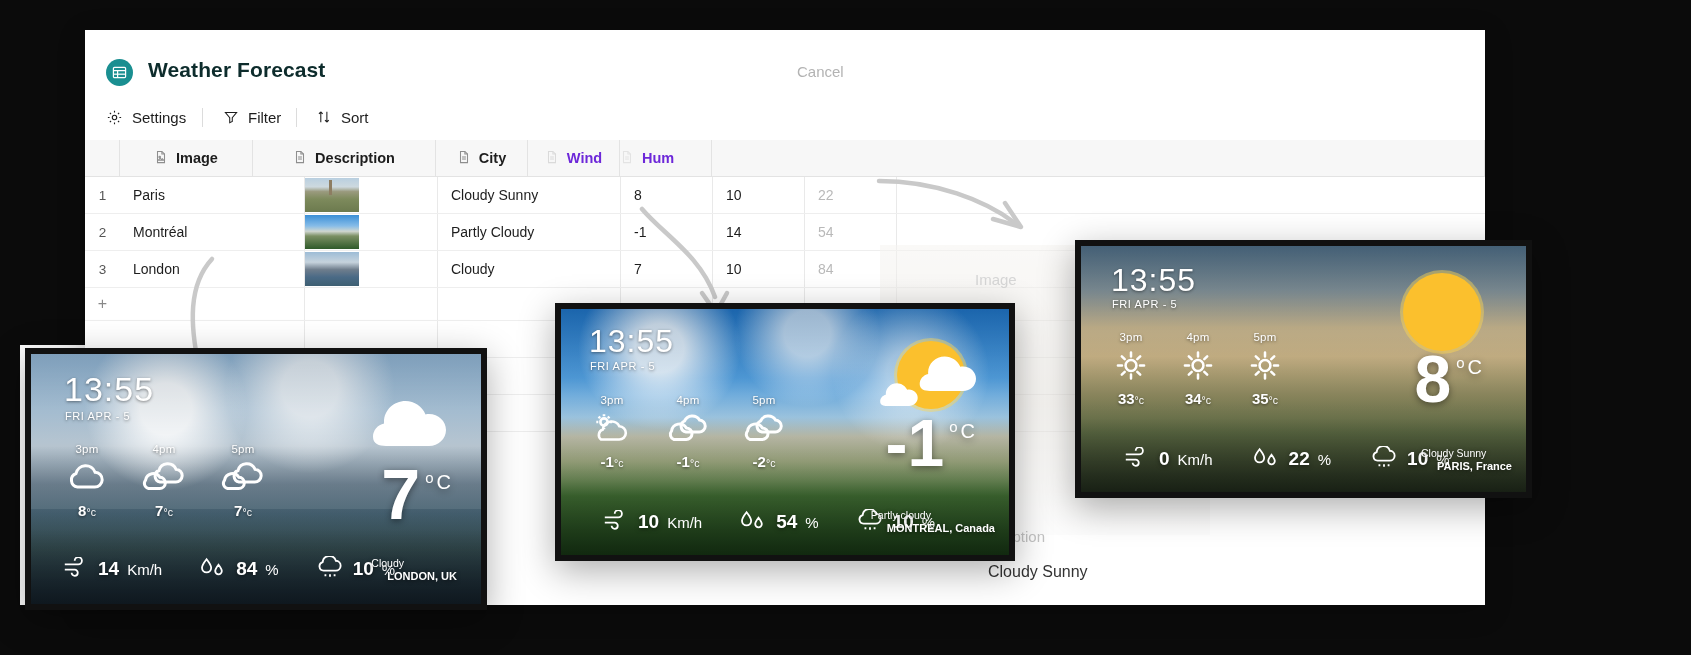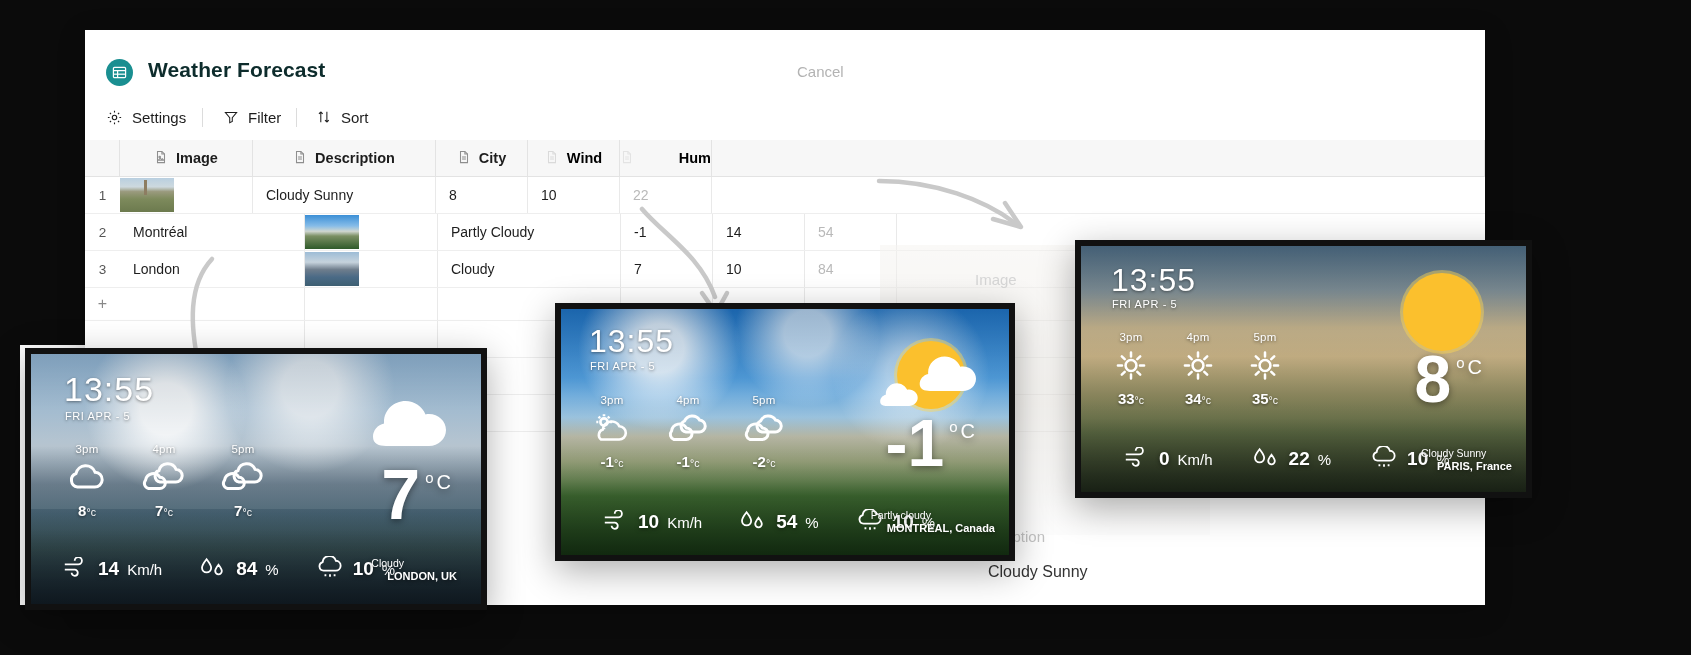--- a/index.html
+++ b/index.html
@@ -55,21 +55,21 @@
   .ghead{height:36px;background:#f7f7f7;border-bottom:1px solid #e3e3e3;}
   .gcell{
     box-sizing:border-box;border-right:1px solid #e9e9e9;
     display:flex;align-items:center;font-size:14px;color:#1d1d1d;
     padding-left:13px;overflow:hidden;white-space:nowrap;
   }
   .ghead .gcell{
     justify-content:center;gap:8px;font-weight:bold;font-size:14.5px;padding-left:0;
     border-right:1px solid #e3e3e3;background:#f7f7f7;
   }
-  .ghead .gcell.fade{color:#000000;}
+  .ghead .gcell.fade{color:#6d28d9;}
   .ghead .gcell.fade svg{opacity:.45}
   .gbody .grow{border-bottom:1px solid #eeeeee;background:#fff;}
   .c-idx{width:35px;justify-content:center;padding-left:0;color:#555;font-size:13.5px;border-right:none;}
   .c-city{width:185px;}
   .c-img{width:133px;padding-left:0;justify-content:flex-start;}
   .c-desc{width:183px;}
   .c-temp{width:92px;}
   .c-wind{width:92px;}
   .c-hum{width:92px;color:#b9b9b9;}
   .c-tail{flex:1;border-right:none;}
@@ -248,36 +248,37 @@
       </div>
       <div class="gcell c-wind fade" style="justify-content:center">
         <span><svg width="14" height="14" viewBox="0 0 16 16" fill="none" stroke="#b9b9b9" stroke-width="1.2">
               <path d="M4 1.6h5l3 3v9.8H4z"></path>
               <path d="M9 1.6v3h3"></path>
               <line x1="5.8" y1="8" x2="10.2" y2="8"></line>
               <line x1="5.8" y1="10.3" x2="10.2" y2="10.3"></line>
             </svg></span>
         <span>Wind</span>
       </div>
-      <div class="gcell c-hum fade" style="justify-content:space-between">
+      <div class="gcell c-hum fade" style="justify-content:flex-start">
         <span><svg width="14" height="14" viewBox="0 0 16 16" fill="none" stroke="#cccccc" stroke-width="1.2">
               <path d="M4 1.6h5l3 3v9.8H4z"></path>
               <path d="M9 1.6v3h3"></path>
               <line x1="5.8" y1="8" x2="10.2" y2="8"></line>
               <line x1="5.8" y1="10.3" x2="10.2" y2="10.3"></line>
             </svg></span>
         <span>Hum</span>
       </div>
       <div class="gcell c-tail"></div>
     </div>
 
     <div class="gbody">
 
       <div class="grow">
         <div class="gcell c-idx">1</div>
+        <div class="gcell c-city">Paris</div>
         <div class="gcell c-img">
           <div class="thumb thumb-paris"></div>
         </div>
         <div class="gcell c-desc">Cloudy Sunny</div>
         <div class="gcell c-temp">8</div>
         <div class="gcell c-wind">10</div>
         <div class="gcell c-hum">22</div>
         <div class="gcell c-tail"></div>
       </div>
 

